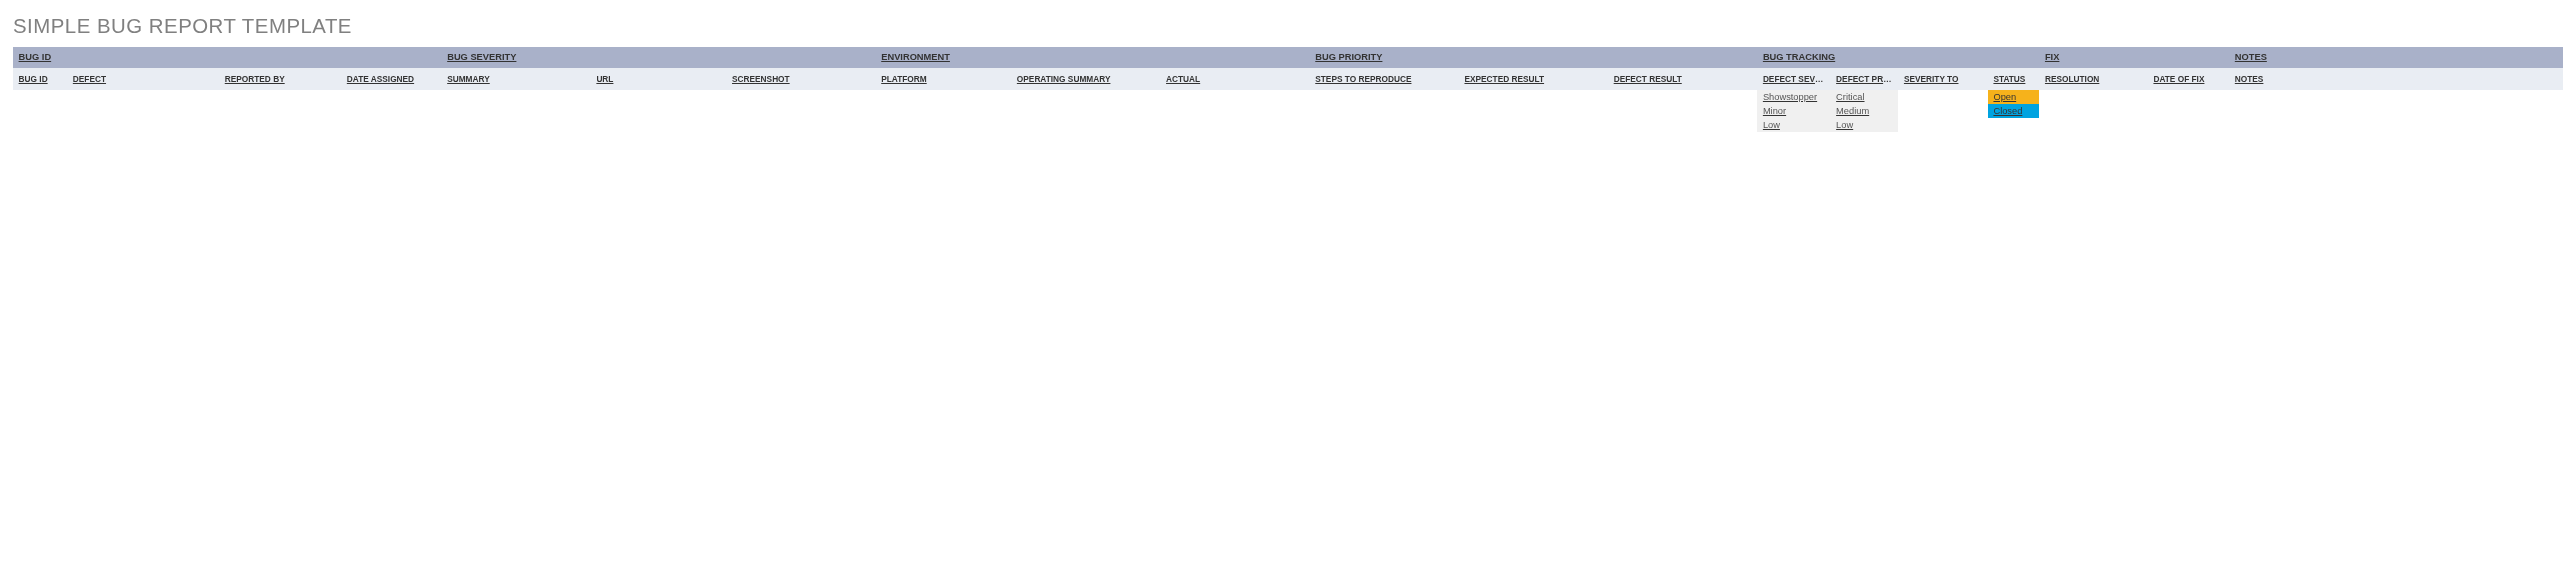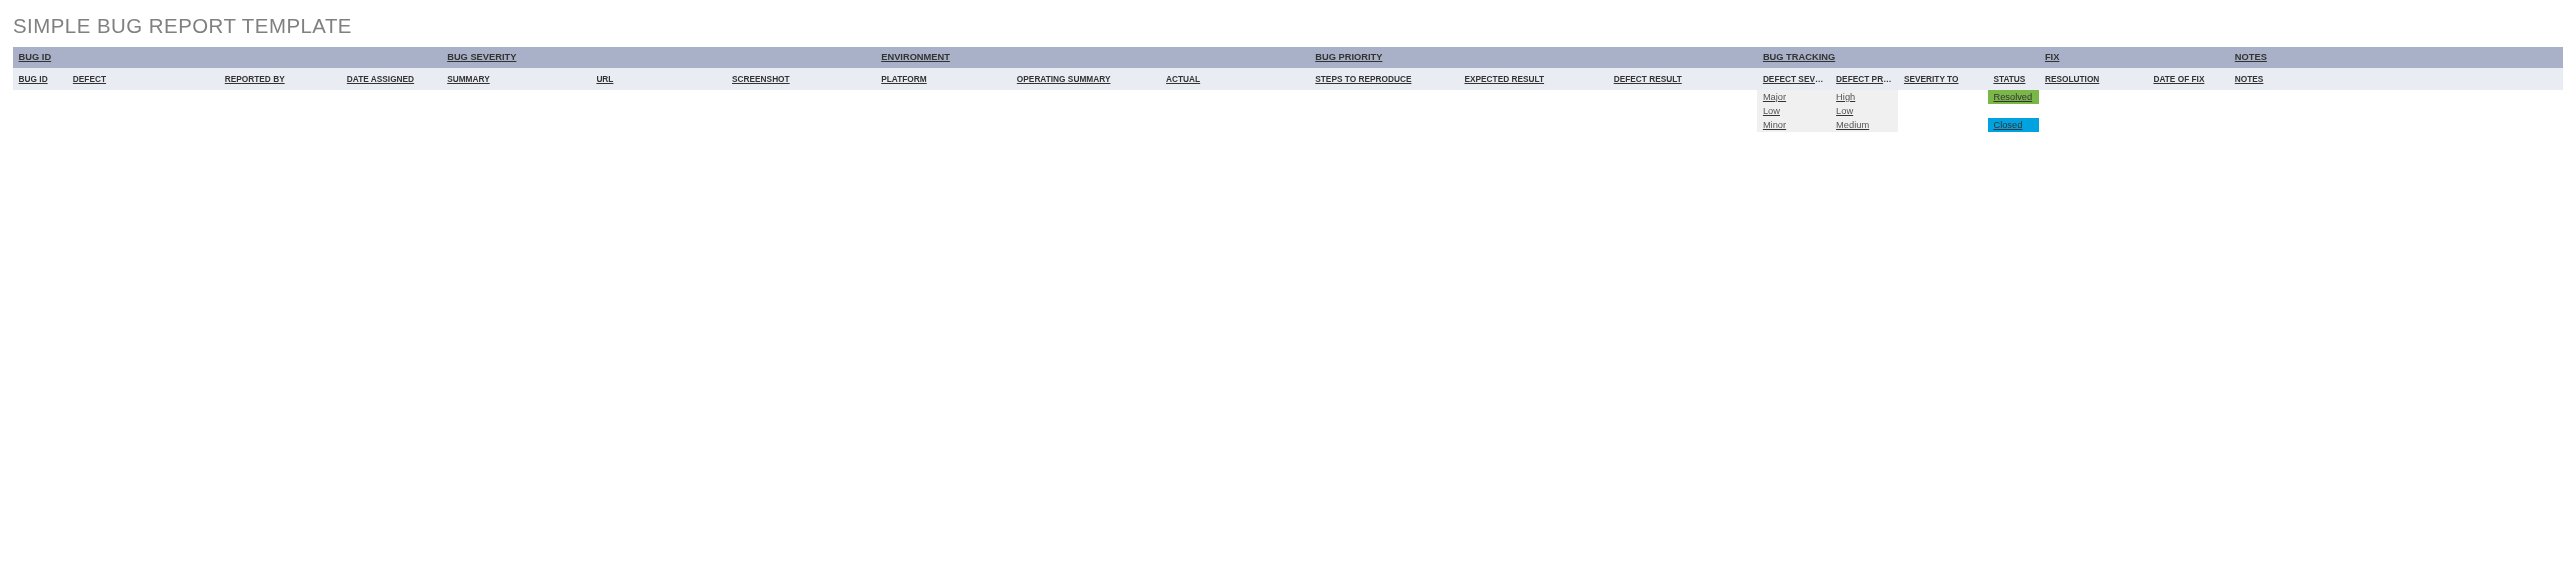--- a/index.html
+++ b/index.html
@@ -159,24 +159,46 @@
         <td></td>
         <td></td>
         <td></td>
         <td></td>
         <td></td>
         <td></td>
         <td></td>
         <td></td>
         <td></td>
         <td></td>
-        <td class="sev-cell">Major</td>
-        <td class="pri-cell">High</td>
-        <td></td>
-        <td class="status-resolved">Resolved</td>
+        <td class="sev-cell">Showstopper</td>
+        <td class="pri-cell">Critical</td>
+        <td></td>
+        <td class="status-open">Open</td>
+        <td></td>
+        <td></td>
+        <td></td>
+      </tr>
+      <tr>
+        <td></td>
+        <td></td>
+        <td></td>
+        <td></td>
+        <td></td>
+        <td></td>
+        <td></td>
+        <td></td>
+        <td></td>
+        <td></td>
+        <td></td>
+        <td></td>
+        <td></td>
+        <td class="sev-cell">Minor</td>
+        <td class="pri-cell">Medium</td>
+        <td></td>
+        <td class="status-closed">Closed</td>
         <td></td>
         <td></td>
         <td></td>
       </tr>
       <tr>
         <td></td>
         <td></td>
         <td></td>
         <td></td>
         <td></td>
@@ -185,42 +207,20 @@
         <td></td>
         <td></td>
         <td></td>
         <td></td>
         <td></td>
         <td></td>
         <td class="sev-cell">Low</td>
         <td class="pri-cell">Low</td>
         <td></td>
         <td></td>
-        <td></td>
-        <td></td>
-        <td></td>
-      </tr>
-      <tr>
-        <td></td>
-        <td></td>
-        <td></td>
-        <td></td>
-        <td></td>
-        <td></td>
-        <td></td>
-        <td></td>
-        <td></td>
-        <td></td>
-        <td></td>
-        <td></td>
-        <td></td>
-        <td class="sev-cell">Minor</td>
-        <td class="pri-cell">Medium</td>
-        <td></td>
-        <td class="status-closed">Closed</td>
         <td></td>
         <td></td>
         <td></td>
       </tr>
       <tr>
         <td></td>
         <td></td>
         <td></td>
         <td></td>
         <td></td>

